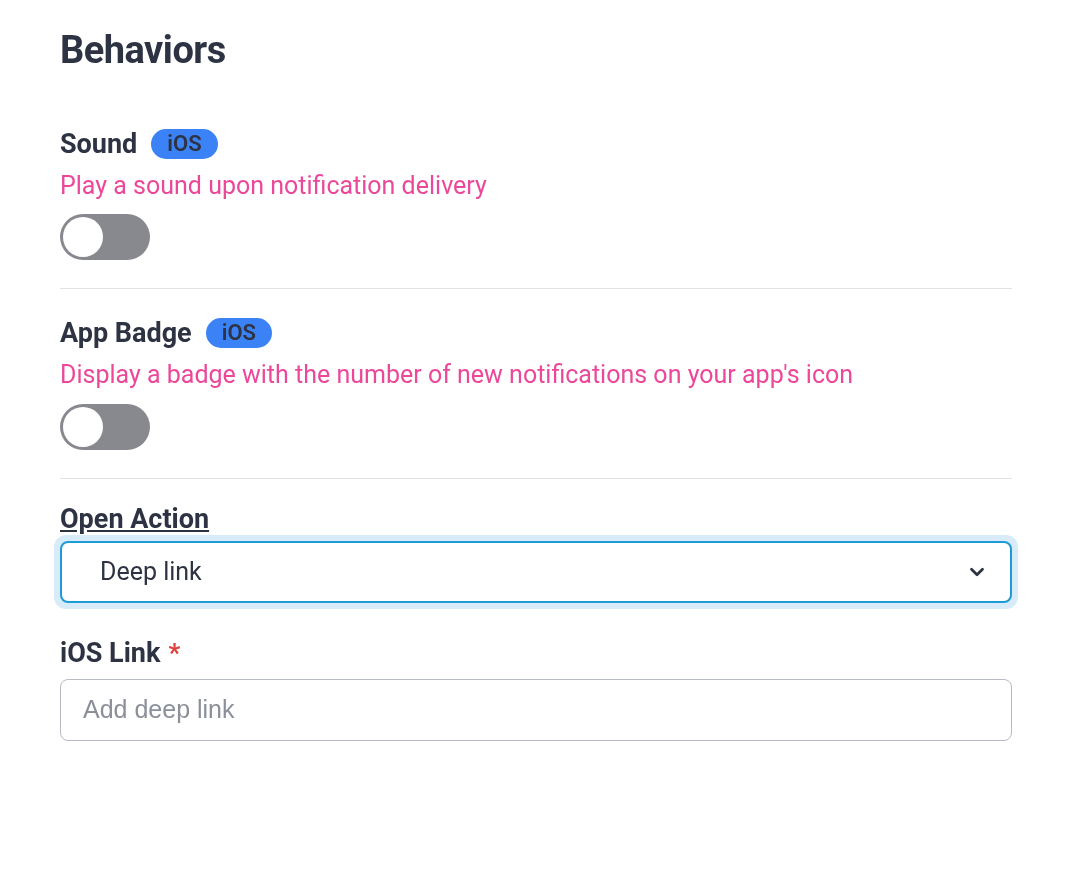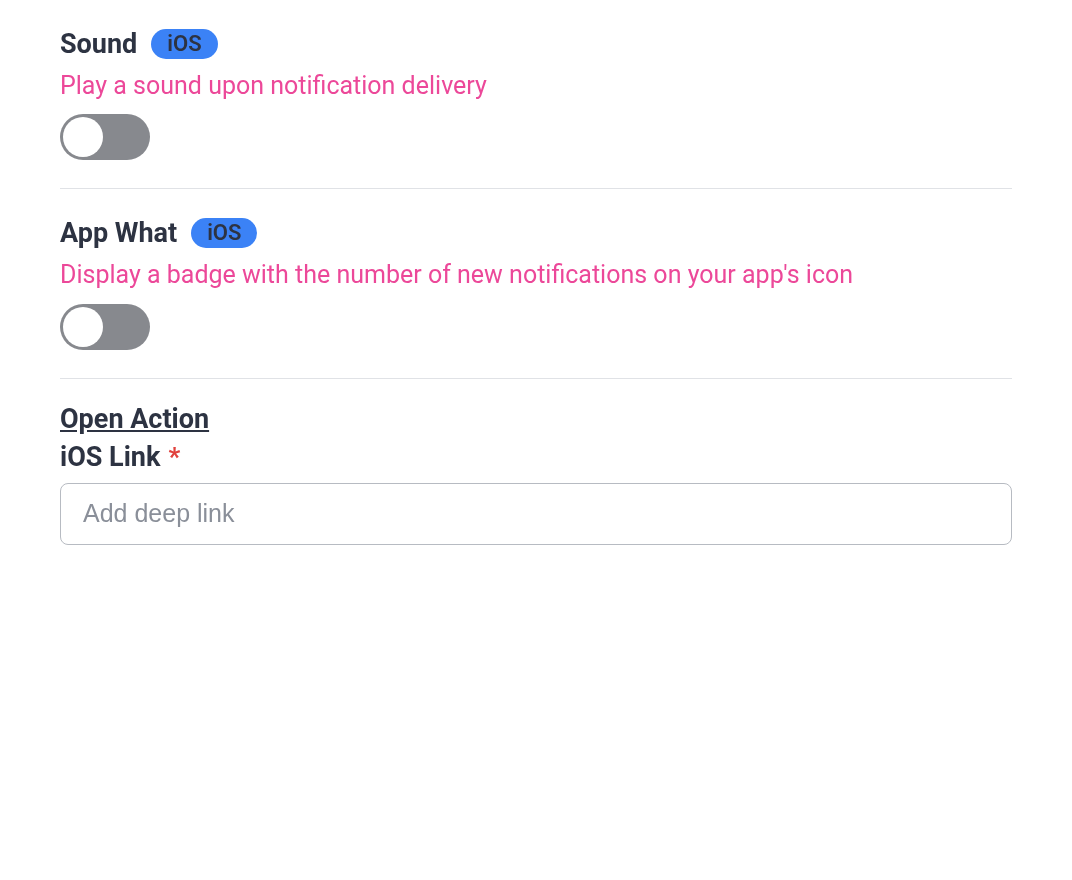--- a/index.html
+++ b/index.html
@@ -166,56 +166,67 @@
   }
   .text-input::placeholder {
     color: #8a8f99;
   }
 </style>
 </head>
 <body>
 
 <div class="page">
 
+  <h1 class="section-title">Behaviors</h1>
 
   <div class="row">
     <div class="row-left">
       <div class="row-title-line">
         <span class="row-title">Sound</span>
         <span class="pill">iOS</span>
       </div>
       <p class="row-desc">Play a sound upon notification delivery</p>
     </div>
     <div class="toggle">
       <div class="toggle-track"></div>
       <div class="toggle-knob"></div>
     </div>
   </div>
 
   <hr class="divider">
 
   <div class="row row-divider" style="padding-top:28px;">
     <div class="row-left">
       <div class="row-title-line">
-        <span class="row-title">App What</span>
+        <span class="row-title">App Badge</span>
         <span class="pill">iOS</span>
       </div>
       <p class="row-desc">Display a badge with the number of new notifications on your app's icon</p>
     </div>
     <div class="toggle">
       <div class="toggle-track"></div>
       <div class="toggle-knob"></div>
     </div>
   </div>
 
   <hr class="divider">
 
   <div class="block">
     <div class="block-title">Open Action</div>
 
+    <div class="select-wrap">
+      <div class="select">
+        <span>Deep link</span>
+        <span class="chevron">
+          <svg viewBox="0 0 24 24" width="22" height="22" fill="none" stroke="#2d3342" stroke-width="3" stroke-linecap="round" stroke-linejoin="round">
+              <polyline points="6 9 12 15 18 9"></polyline>
+            </svg>
+        </span>
+      </div>
+    </div>
 
     
     <div class="field-label-line">
       <span class="field-label">iOS Link</span>
       <span class="req">*</span>
     </div>
     <input type="text" class="text-input" placeholder="Add deep link" style="">
   </div>
 
 </div>

